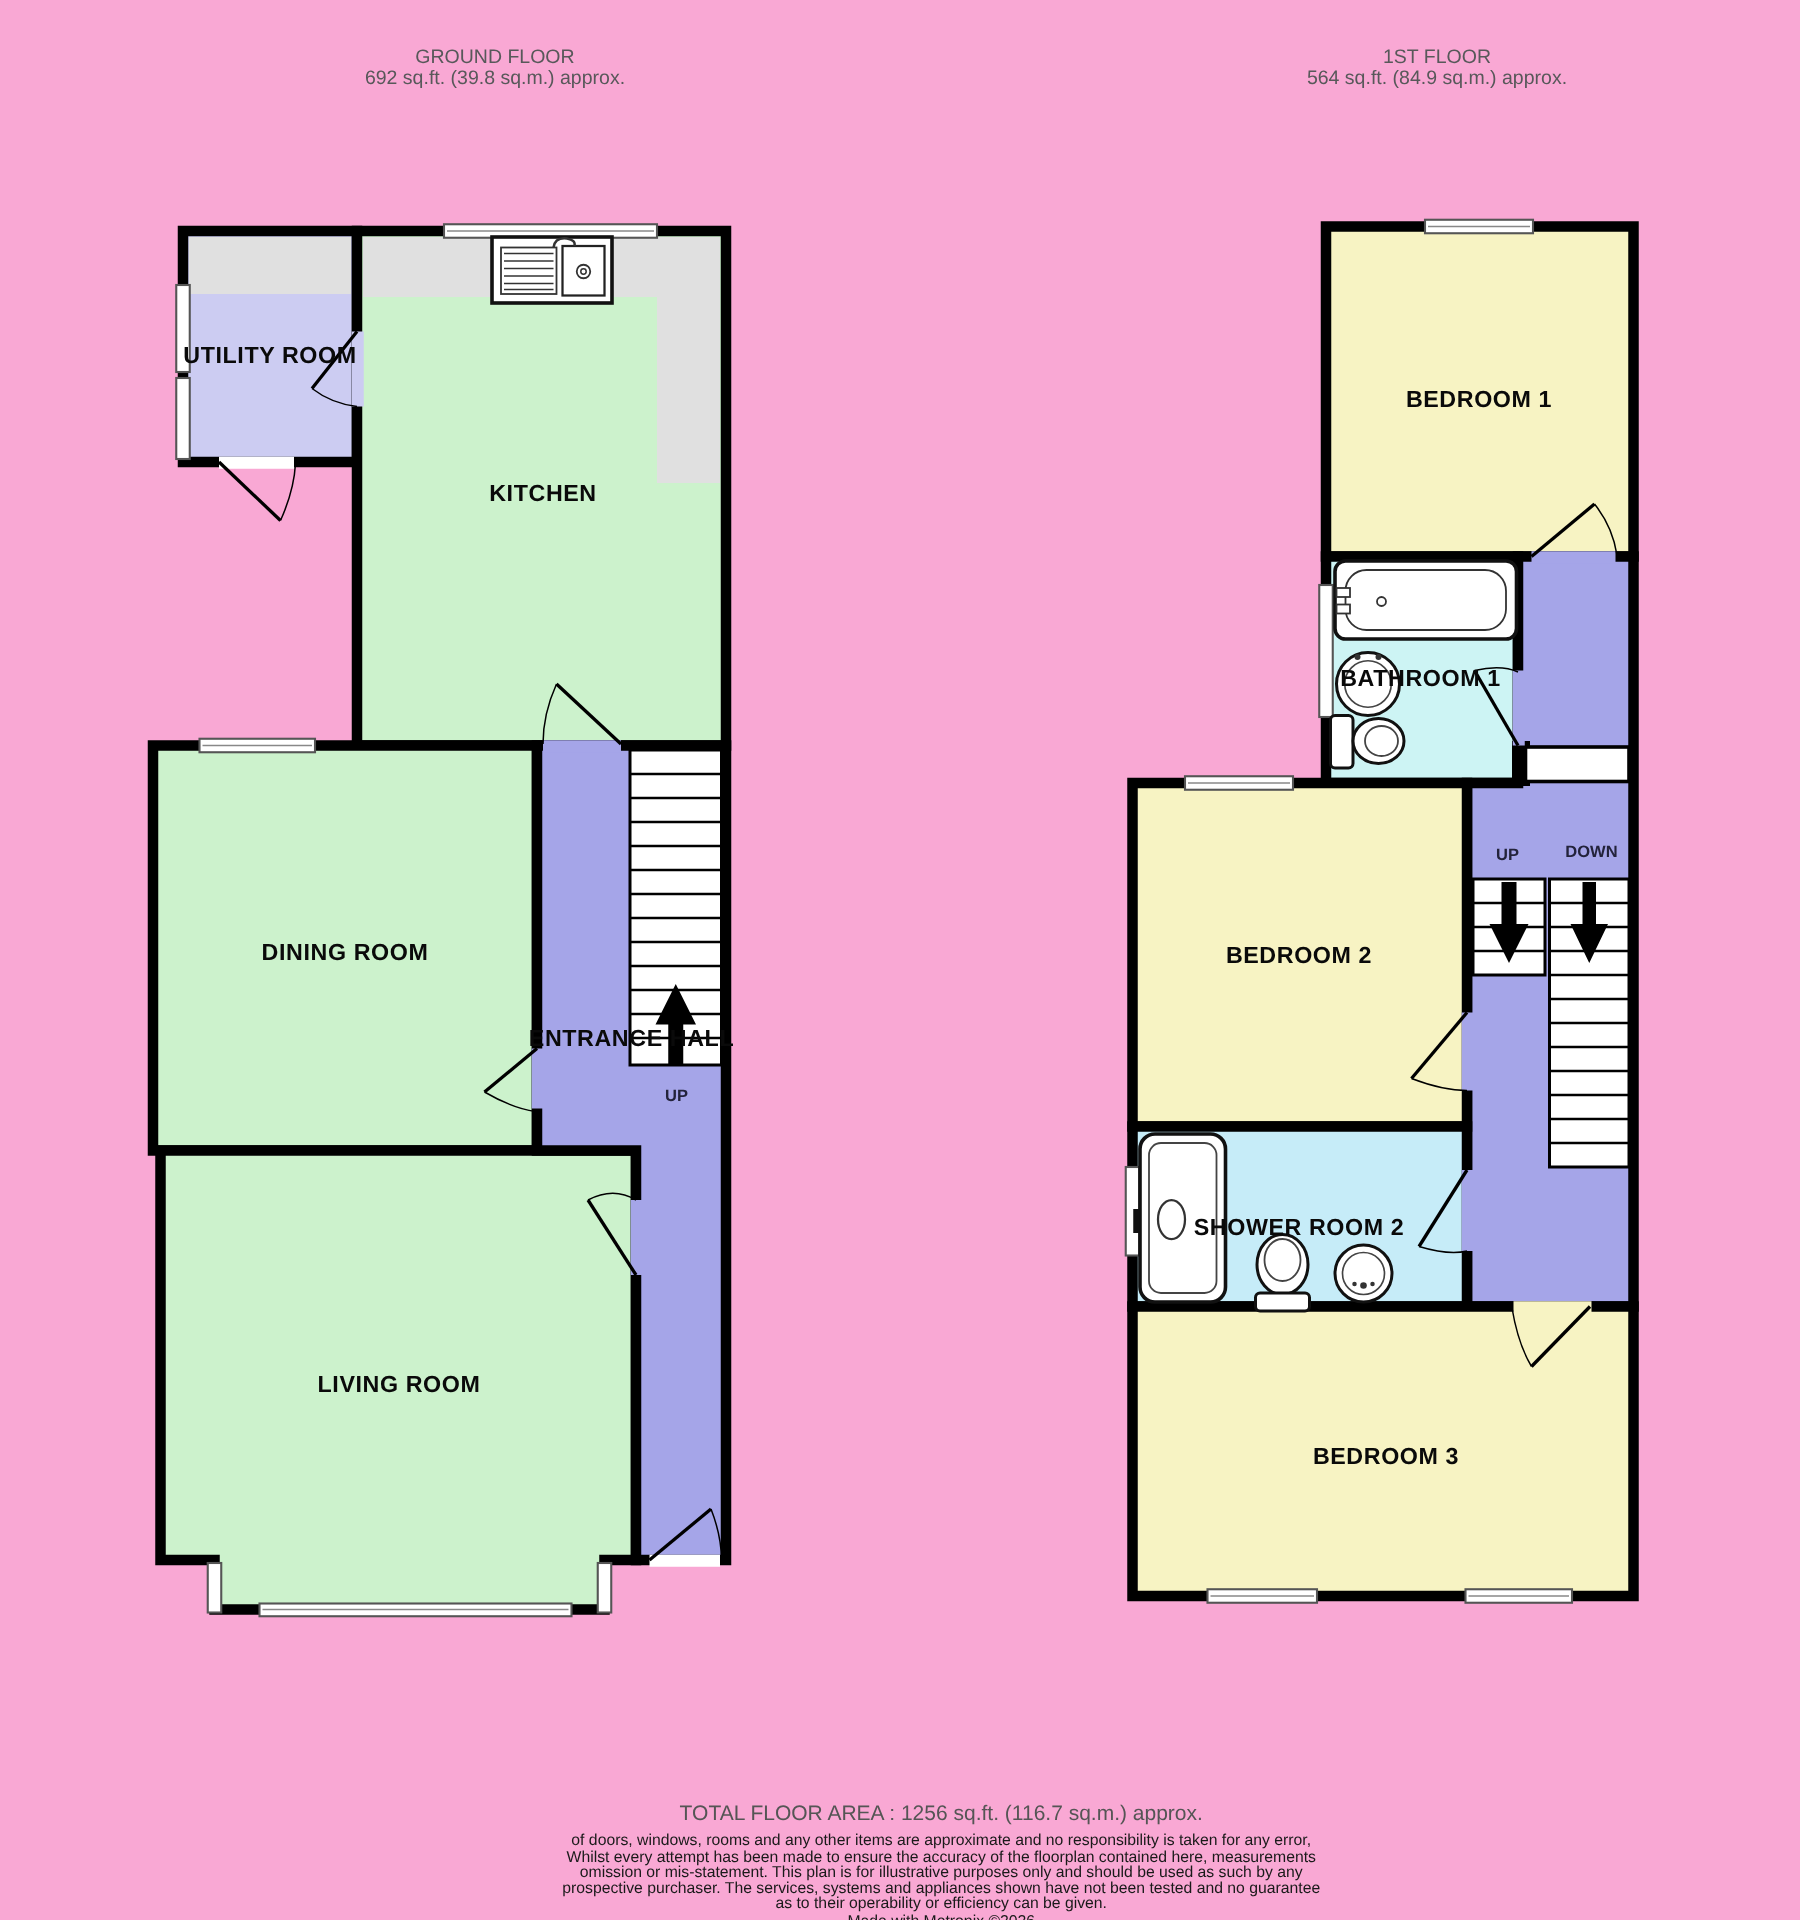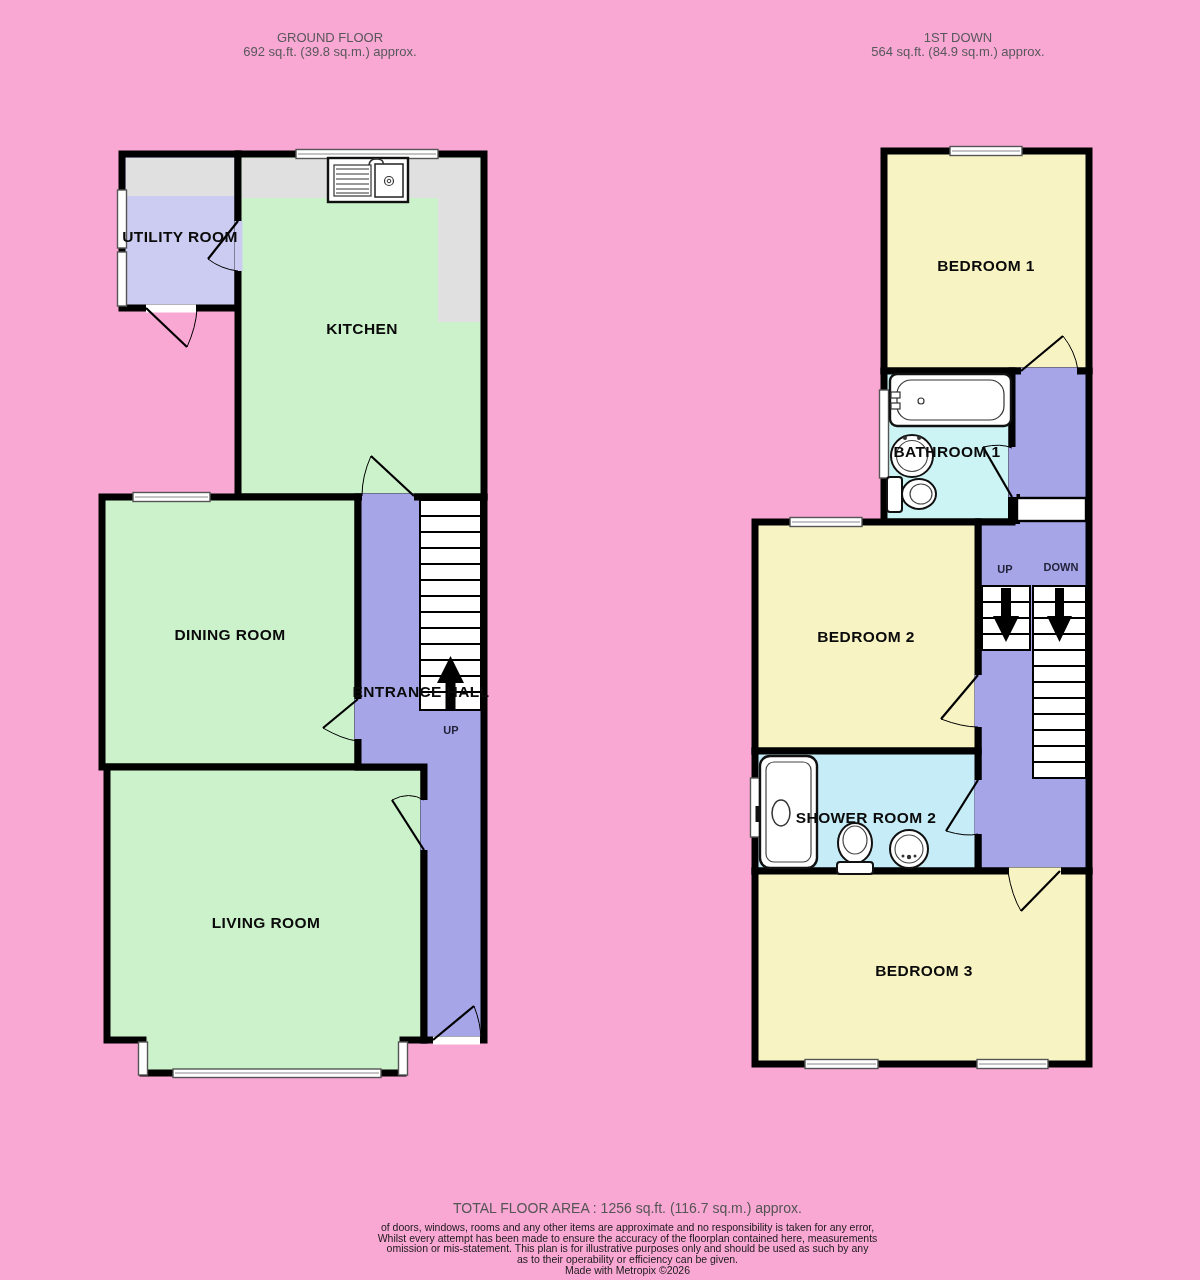--- a/index.html
+++ b/index.html
@@ -23,21 +23,21 @@
 <body>
 
 <div class="page">
 
   <div class="floor-header gf-header">
     <div class="fh-title">GROUND FLOOR</div>
     <div class="fh-area">692 sq.ft. (39.8 sq.m.) approx.</div>
   </div>
 
   <div class="floor-header ff-header">
-    <div class="fh-title">1ST DOWN</div>
+    <div class="fh-title">1ST FLOOR</div>
     <div class="fh-area">564 sq.ft. (84.9 sq.m.) approx.</div>
   </div>
 
   <svg class="plan" width="1200" height="1280" viewBox="0 0 1200 1280">
 
     <g>
 
       <rect x="122" y="154" width="116" height="154" fill="#ccccf2" stroke="#000" stroke-width="7"></rect>
       <rect x="238" y="154" width="246" height="343" fill="#ccf2cc" stroke="#000" stroke-width="7"></rect>
       <rect x="102" y="497" width="256" height="270" fill="#ccf2cc" stroke="#000" stroke-width="7"></rect>
@@ -247,17 +247,18 @@
       <text class="room-label" x="866" y="823">SHOWER ROOM 2</text>
       <text class="room-label" x="924" y="976">BEDROOM 3</text>
     </g>
   </svg>
 
   <div class="footer">
     <div class="total">TOTAL FLOOR AREA : 1256 sq.ft. (116.7 sq.m.) approx.</div>
     <div class="disc">of doors, windows, rooms and any other items are approximate and no responsibility is taken for any error,</div>
     <div class="disc">Whilst every attempt has been made to ensure the accuracy of the floorplan contained here, measurements</div>
     <div class="disc">omission or mis-statement. This plan is for illustrative purposes only and should be used as such by any</div>
+    <div class="disc">prospective purchaser. The services, systems and appliances shown have not been tested and no guarantee</div>
     <div class="disc">as to their operability or efficiency can be given.</div>
     <div class="credit">Made with Metropix ©2026</div>
   </div>
 
 </div>
 
 </body></html>

